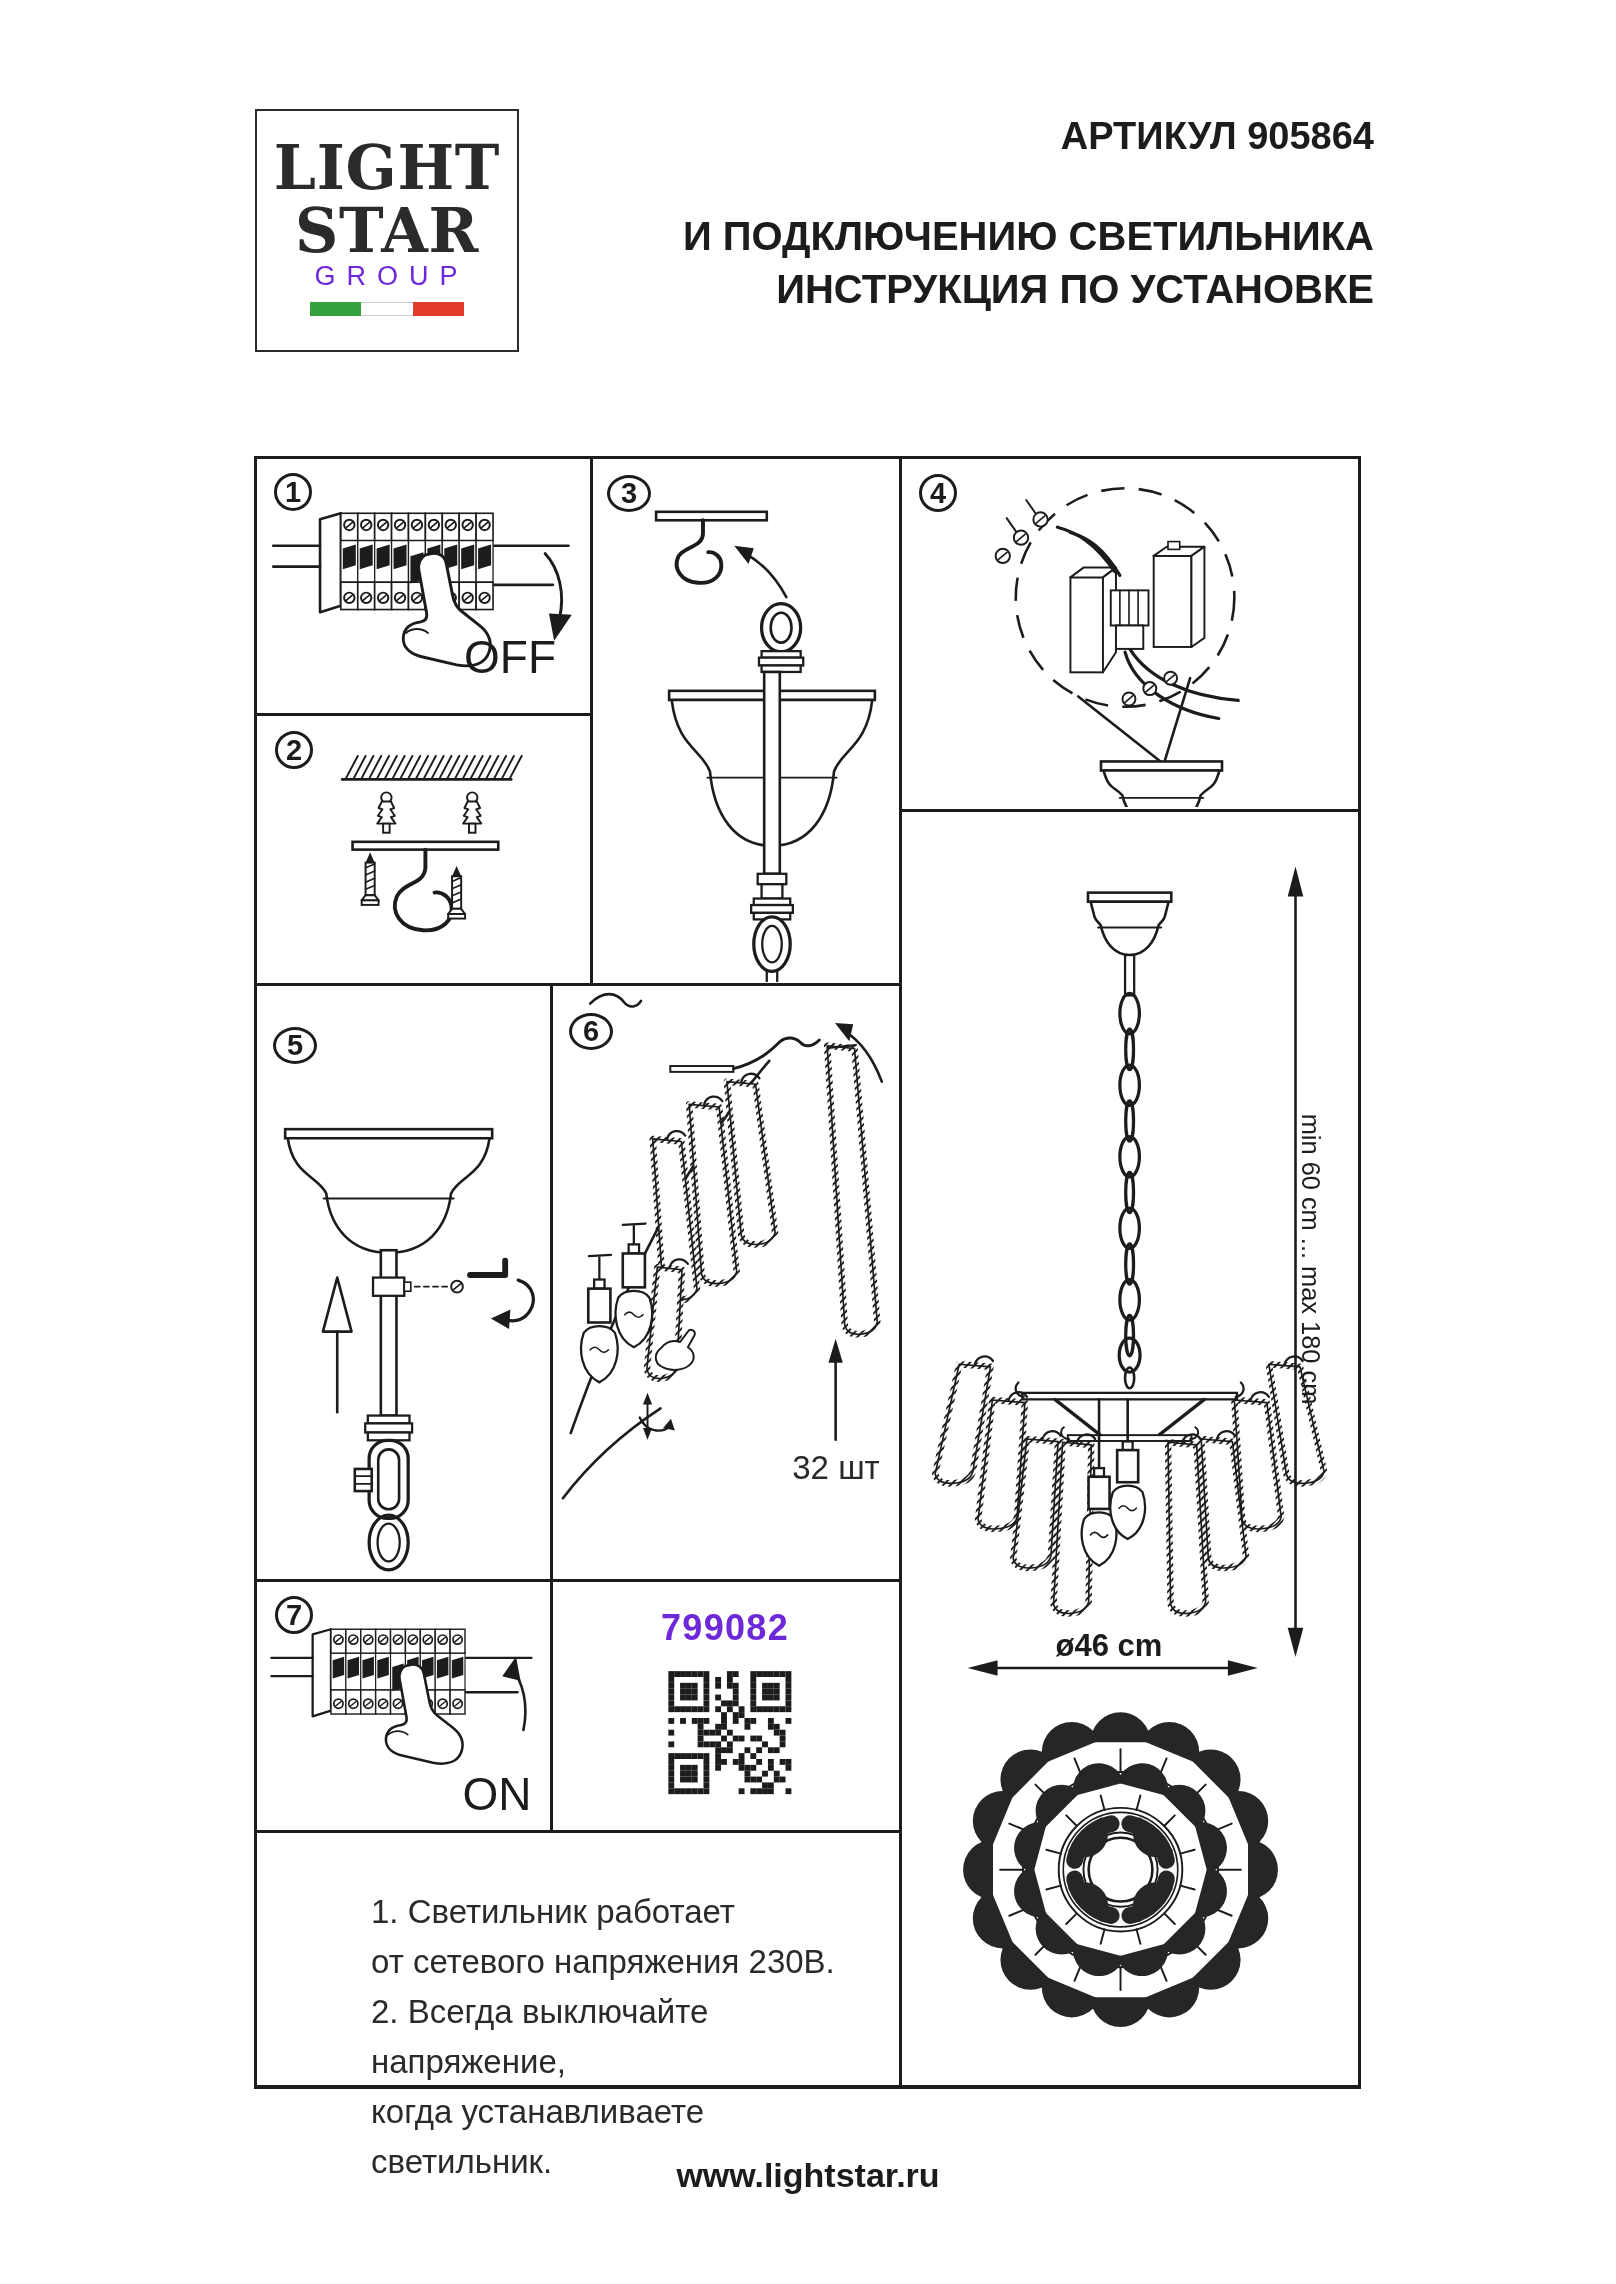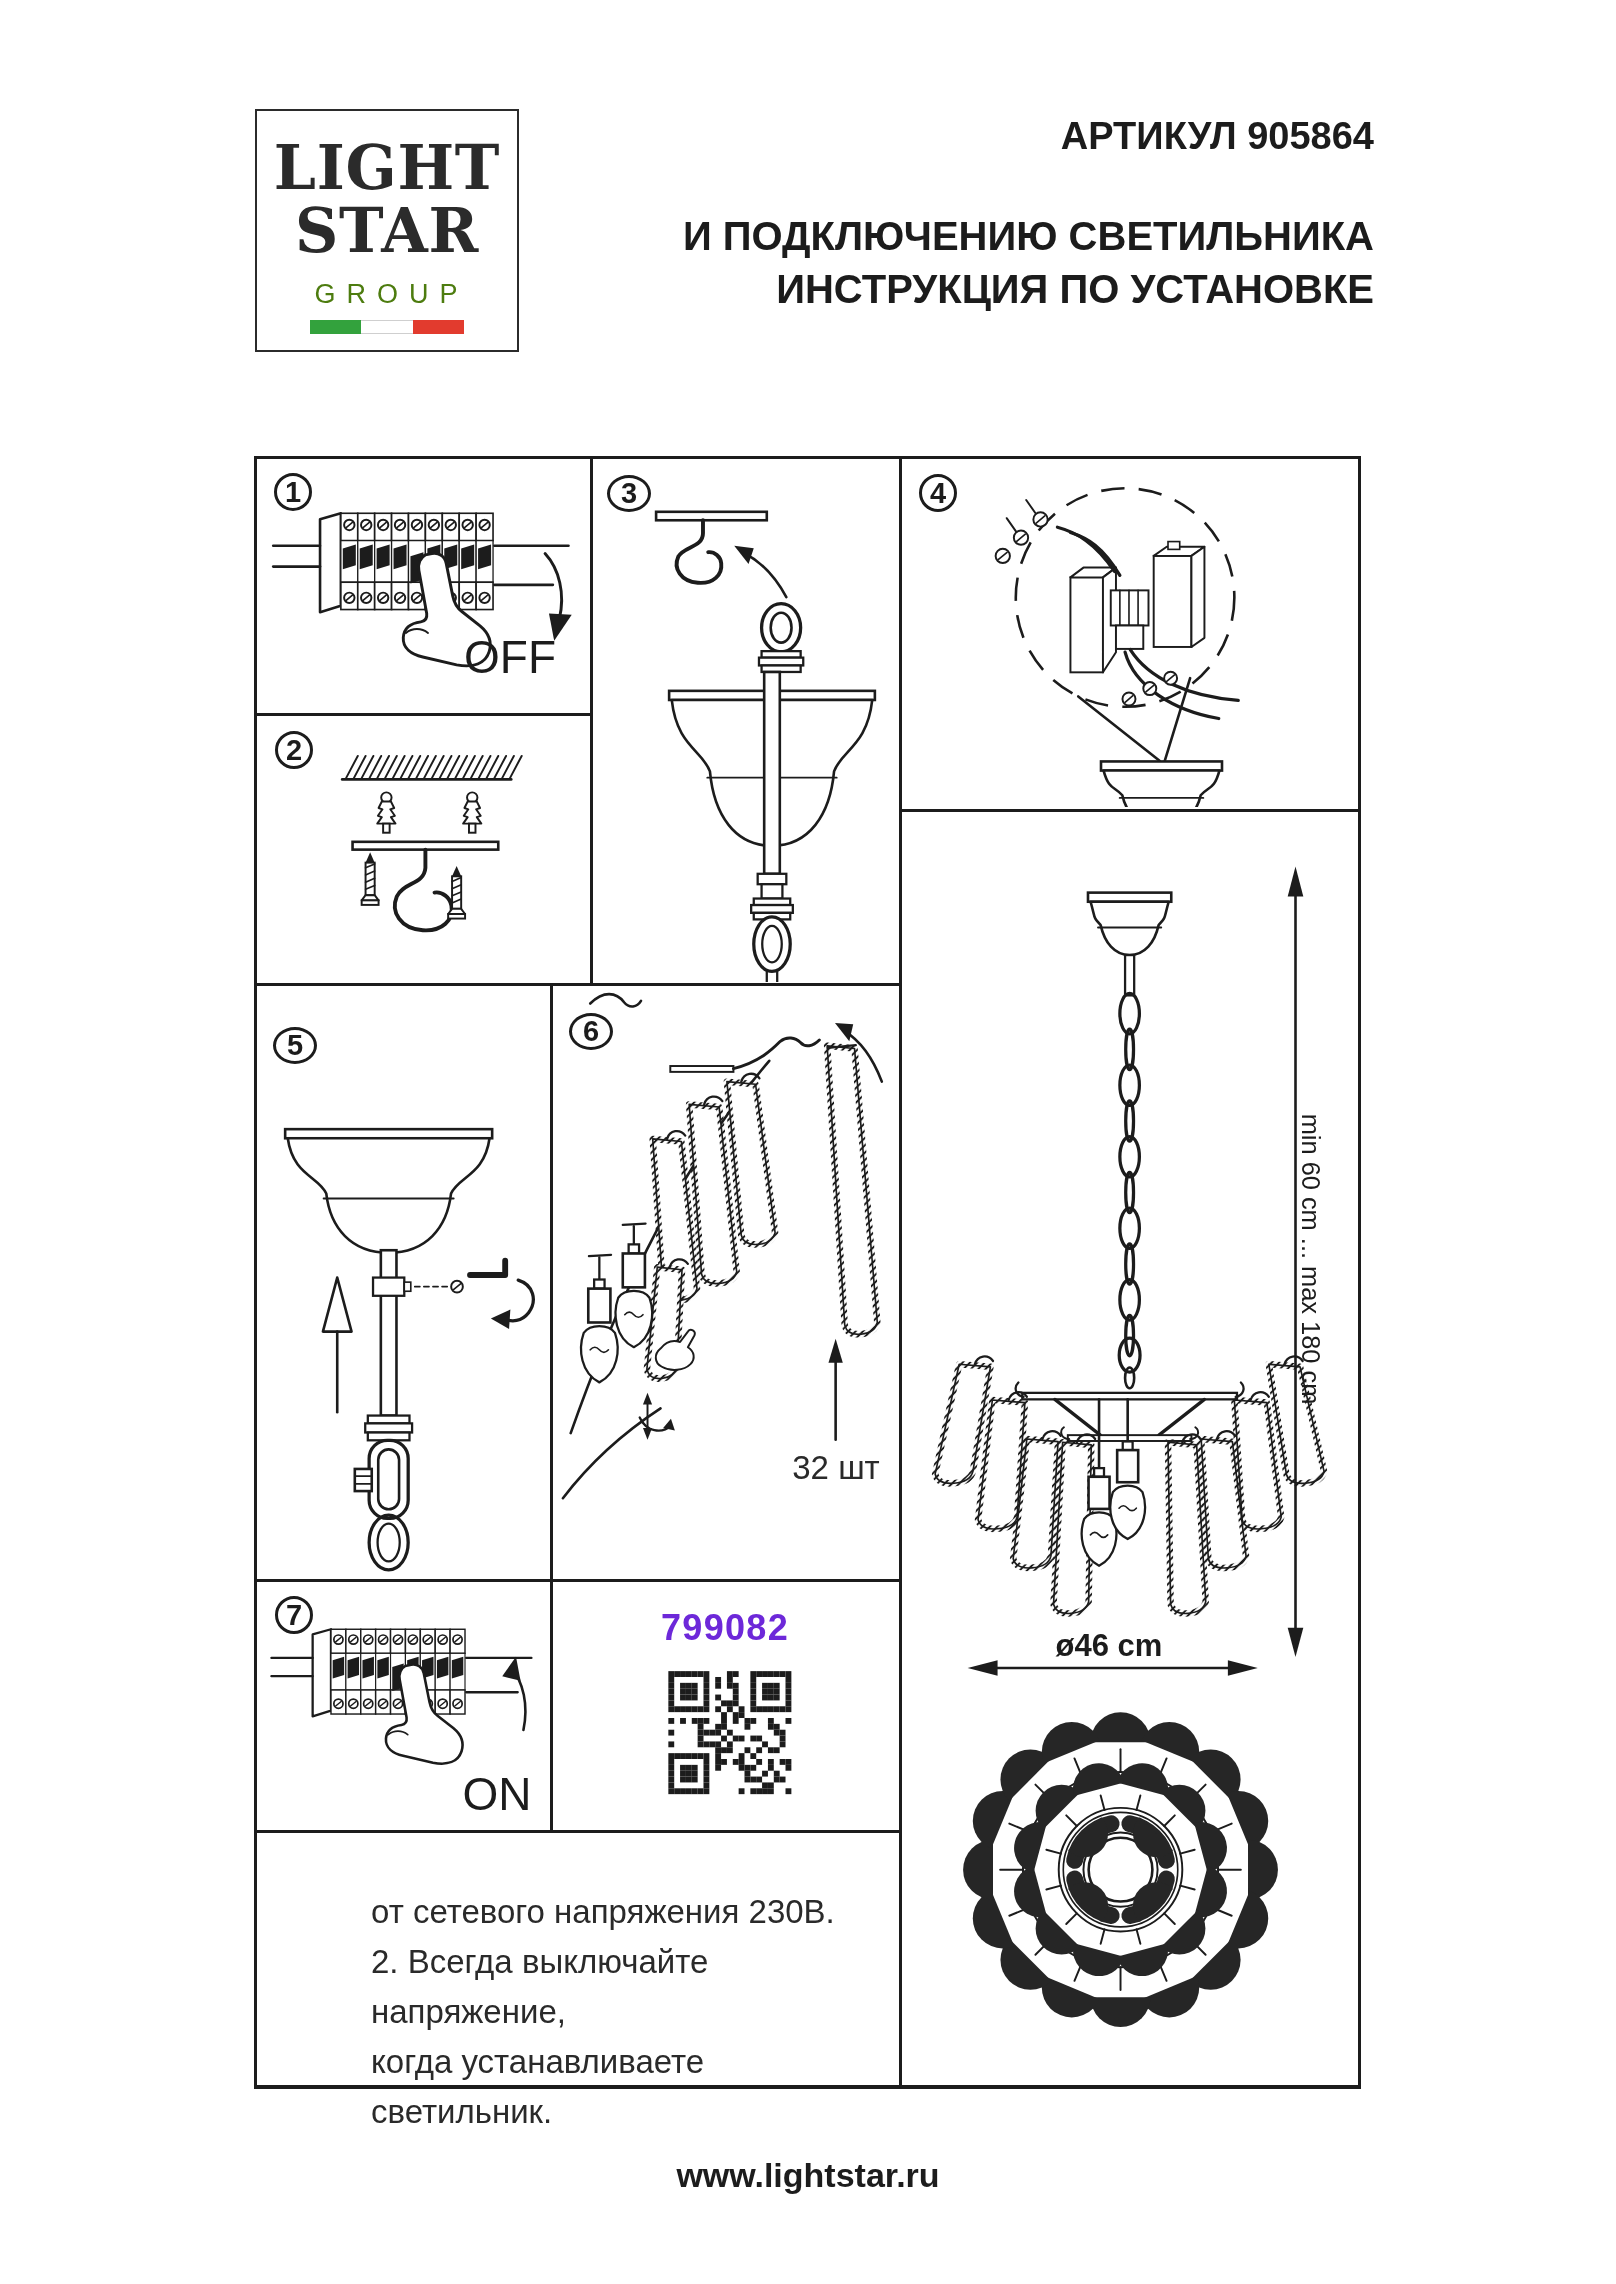--- a/index.html
+++ b/index.html
@@ -4,21 +4,21 @@
 <style>
   html,body{margin:0;padding:0;background:#fff;}
   .page{position:relative;width:1616px;height:2284px;background:#fff;overflow:hidden;
         font-family:"Liberation Sans",sans-serif;color:#1c1c1c;}
   .gline{position:absolute;background:#1c1c1c;}
   
   .logo-box{position:absolute;left:255px;top:109px;width:264px;height:243px;border:2.6px solid #2b2b2b;box-sizing:border-box;text-align:center;}
   .logo-light,.logo-star{font-family:"DejaVu Serif",serif;font-weight:bold;font-size:60px;line-height:60px;letter-spacing:0.7px;color:#2b2b2b;transform:scaleY(1.04);}
   .logo-light{margin-top:26px;}
   .logo-star{margin-top:2.6px;}
-  .logo-group{font-size:27px;letter-spacing:11px;margin-top:19px;padding-left:9px;color:#4d7c0f;}
+  .logo-group{font-size:27px;letter-spacing:11px;margin-top:1px;padding-left:9px;color:#6d28d9;}
   .flag{width:154px;height:13.7px;margin:10.4px auto 0;display:flex;}
   .flag span{flex:1;height:100%;}
   
   .title-block{position:absolute;right:242px;top:104px;text-align:right;font-weight:bold;}
   .t-line{font-size:38px;line-height:64px;letter-spacing:0px;}
   .t-sub{margin-top:42px;font-size:40px;line-height:53px;}
   
   .badge{position:absolute;width:38px;height:38px;border:3.3px solid #1c1c1c;border-radius:50%;
          display:flex;align-items:center;justify-content:center;font-size:29px;font-weight:bold;box-sizing:border-box;background:#fff;}
   .badge.oval{width:44px;height:37px;}
@@ -833,20 +833,21 @@
     </svg>
 
   <div class="label lbl-onoff" style="left:486px;top:657px">OFF</div>
   <div class="label lbl-onoff" style="left:473px;top:1794px">ON</div>
   <div class="label lbl-qty" style="left:836px;top:1468px">32 шт</div>
   <div class="label lbl-qr" style="left:725px;top:1628px">799082</div>
   <div class="label lbl-dia" style="left:1109px;top:1646px">ø46 cm</div>
   <div class="label lbl-range" style="left:1310px;top:1259px">min 60 cm ... max 180 cm</div>
 
   <div class="notes">
+    <div>1. Светильник работает</div>
     <div>от сетевого напряжения 230В.</div>
     <div>2. Всегда выключайте напряжение,</div>
     <div>когда устанавливаете светильник.</div>
   </div>
 
   <div class="footer">www.lightstar.ru</div>
 </div>
 
 
 </body></html>

